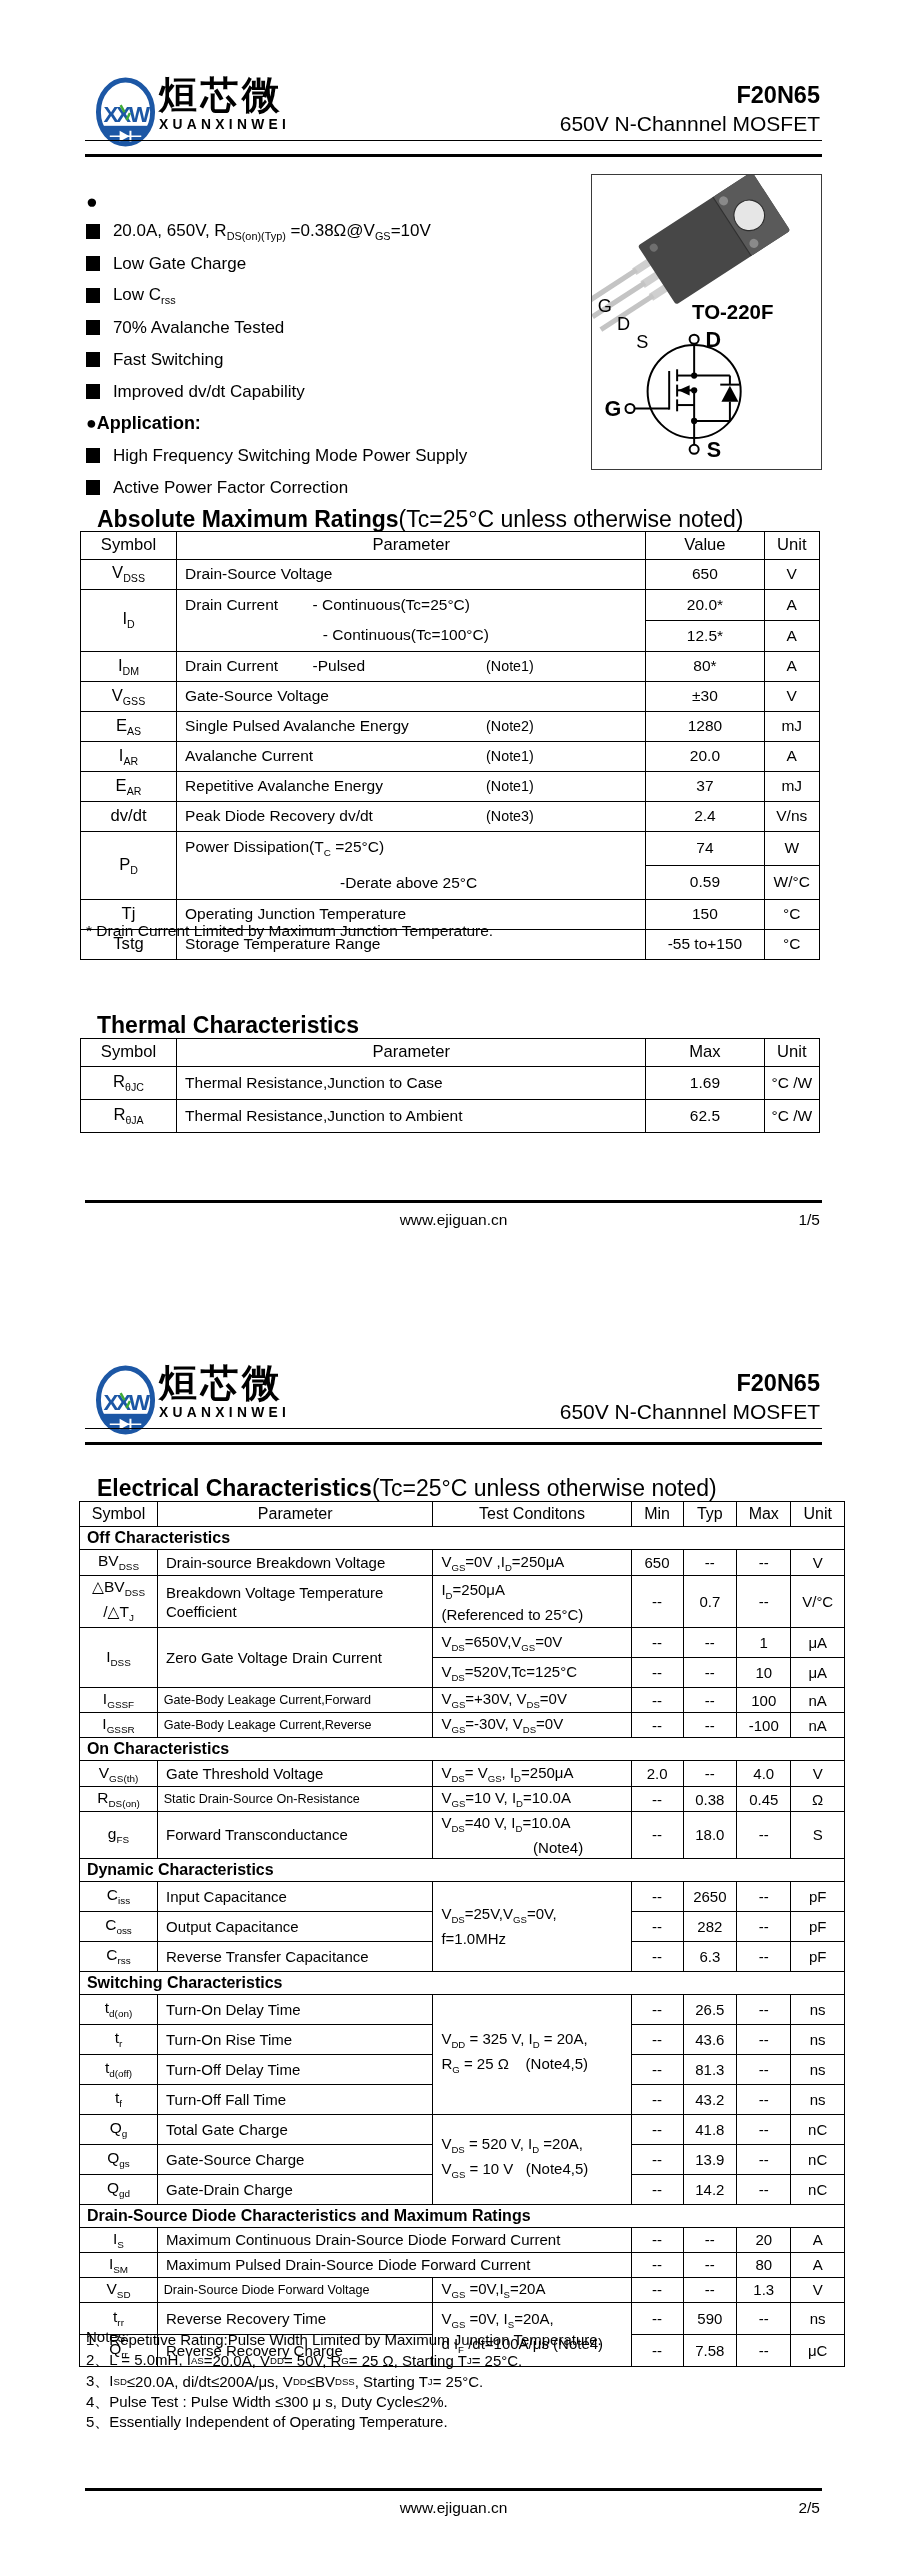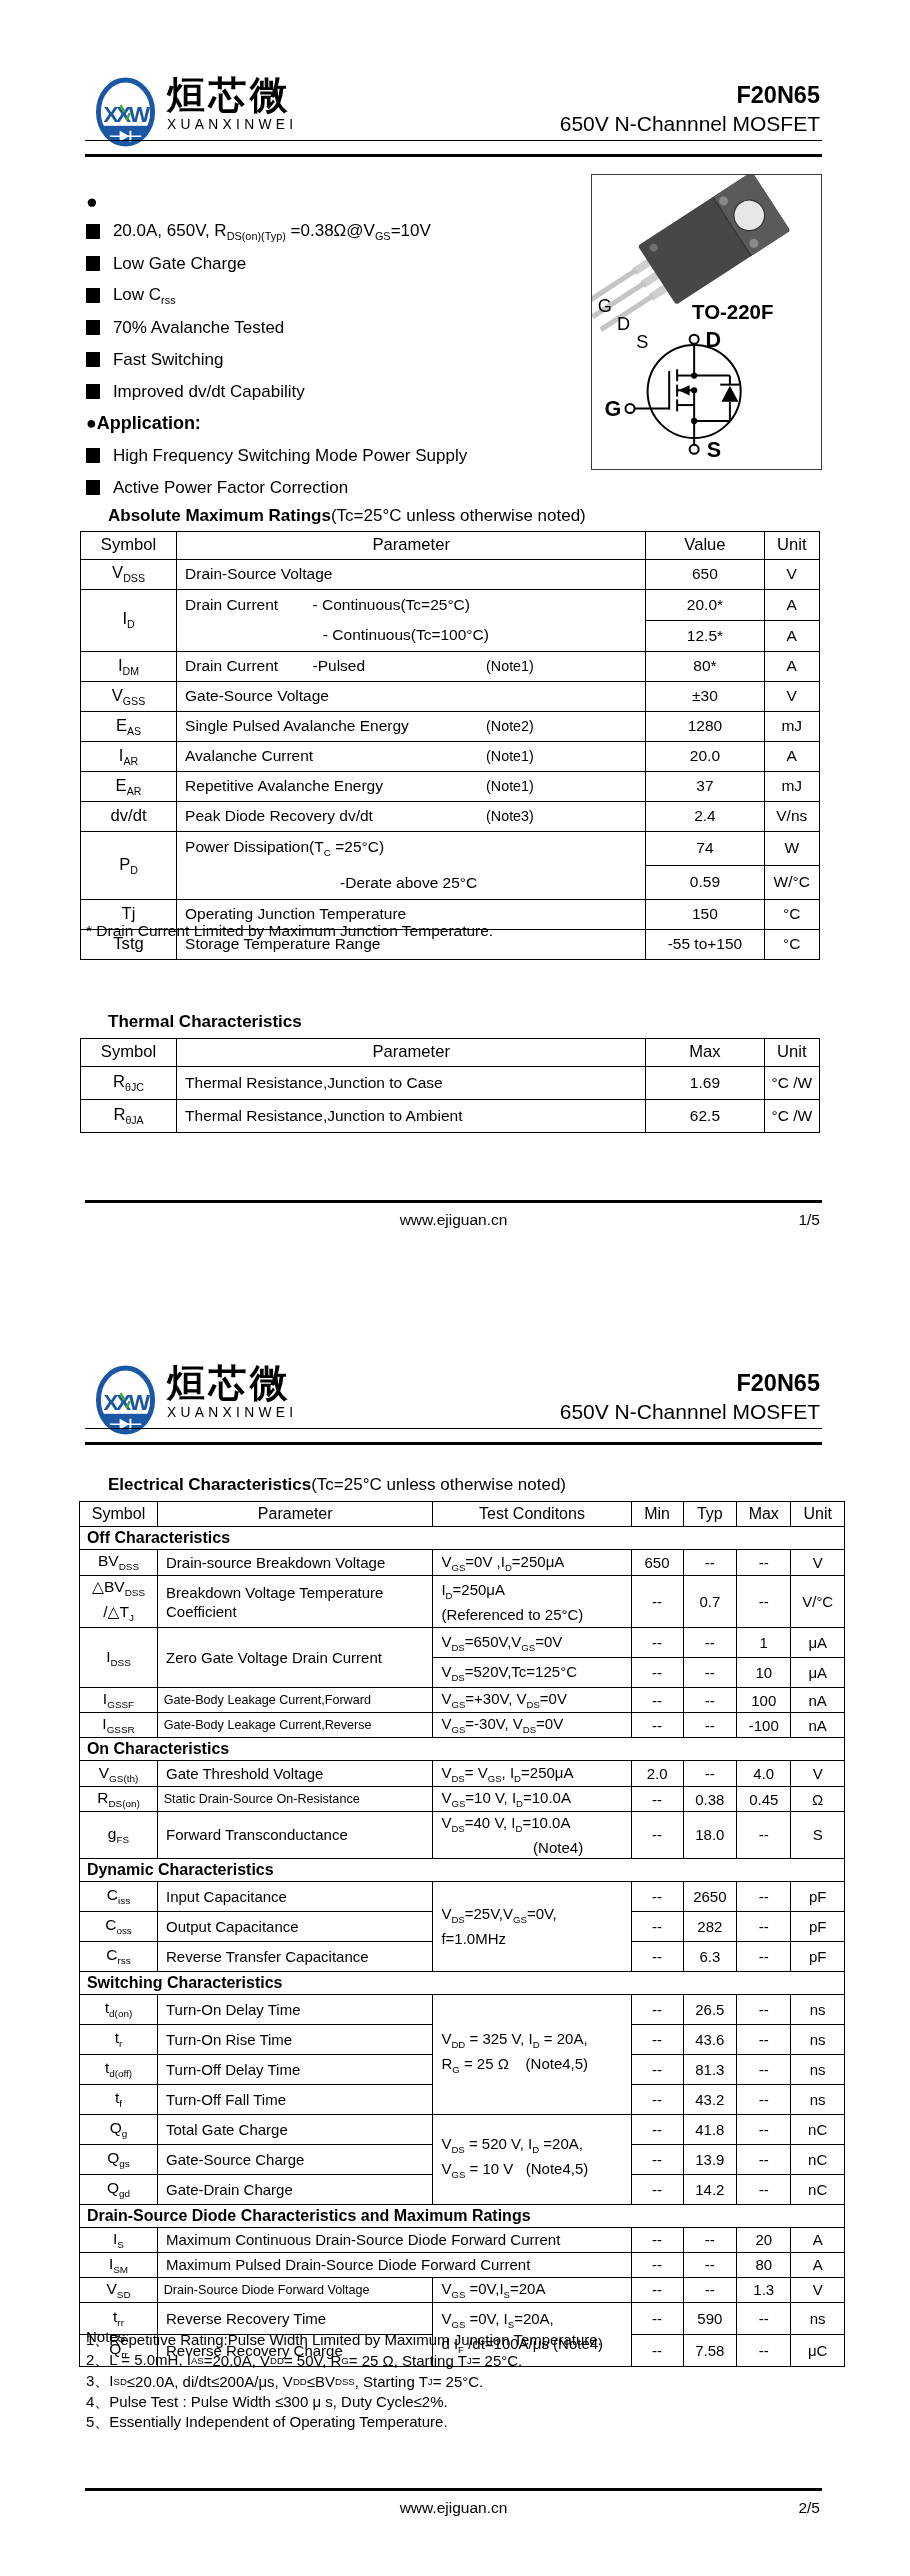--- a/index.html
+++ b/index.html
@@ -1,45 +1,45 @@
 <!DOCTYPE html>
 <html style="font-size:9.2px"><head>
 <meta charset="utf-8">
 <style>
   html,body{margin:0;padding:0;background:#fff;}
   body{width:910px;font-family:"Liberation Sans",sans-serif;color:#000;-webkit-font-smoothing:antialiased;}
   .page{position:relative;width:910px;height:1288px;background:#fff;overflow:hidden;}
 
   
   .hdr{position:absolute;top:68px;left:95px;width:725px;display:flex;justify-content:space-between;align-items:flex-start;}
-  .logo{display:flex;gap:8px;}
+  .logo{display:flex;}
   .logo-txt{padding-top:8px;}
   .logo-cn{font-size:38px;font-weight:700;letter-spacing:3.4px;line-height:1.05;}
-  .logo-en{font-size:13.8px;letter-spacing:4.3px;margin-top:1.1px;font-weight:400;}
+  .logo-en{font-size:13.8px;letter-spacing:4.3px;margin-top:1.1px;font-weight:700;}
   .part-block{text-align:right;padding-top:15px;}
   .part{font-size:23.5px;font-weight:700;line-height:1.1;}
   .part-sub{font-size:21px;margin-top:3.4px;}
   .rule{position:absolute;left:85px;width:737px;background:#000;}
   .rule-thin{top:140px;height:1.1px;}
   .rule-thick{top:154px;height:2.9px;}
 
   
   .features{position:absolute;left:86px;top:188px;width:493px;}
   .feat-dot{font-size:19.5px;height:27.5px;display:flex;align-items:center;}
   .feat{display:flex;align-items:center;height:32px;font-size:17px;}
   .sq{width:14.3px;height:15.5px;background:#000;margin-right:12.6px;flex:none;}
   .app-hdr{font-size:18px;font-weight:700;height:32px;display:flex;align-items:center;}
 
   
   .pkg{position:absolute;left:591px;top:174px;width:229px;height:294px;border:1.1px solid #3a3a3a;background:#fff;}
   .pkg svg{display:block;}
   .pkg text{font-family:"Liberation Sans",sans-serif;}
 
   
-  .sect-title{position:absolute;left:108px;font-size:17px;}
+  .sect-title{position:absolute;left:97px;font-size:23px;}
   .sect-title .b{font-weight:700;}
 
   
   .twrap{position:absolute;}
   table.dtable{border-collapse:collapse;table-layout:fixed;border:1.7px solid #000;background:#fff;}
   .dtable th,.dtable td{border:1.4px solid #000;text-align:center;vertical-align:middle;padding:0.6px 4.6px;font-weight:normal;word-wrap:break-word;}
   .t1{width:740px;} .t1 th{font-size:16.6px;} .t1 td{font-size:15.5px;} .t1 thead tr{height:27.5px;}
   .t2{width:740px;} .t2 th{font-size:16.6px;} .t2 td{font-size:15.5px;} .t2 thead tr{height:27.5px;}
   .t3{width:766px;} .t3 th{font-size:16px;} .t3 td{font-size:15px;} .t3 thead tr{height:25px;}
   td.sym{font-size:16.6px;}

